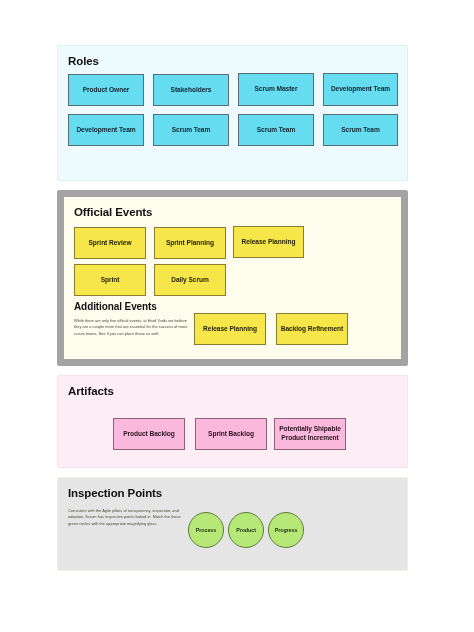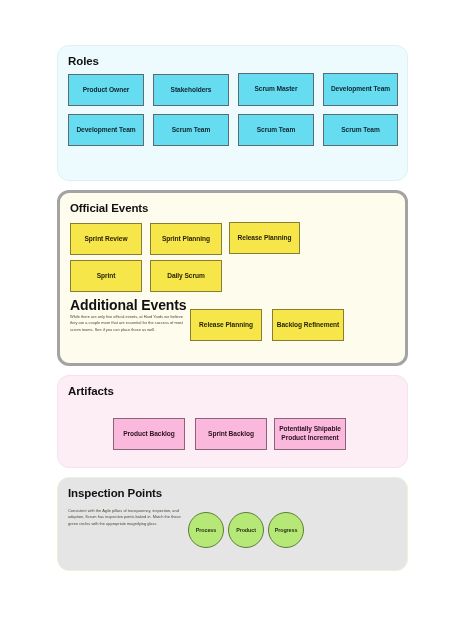--- a/index.html
+++ b/index.html
@@ -19,33 +19,33 @@
     position: absolute;
     left: 57px;
     top: 45px;
     width: 351px;
   }
 
   
   .panel {
     box-sizing: border-box;
     width: 351px;
-    border-radius: 12px;
+    border-radius: 2px;
     position: relative;
     padding-left: 48px;
   }
   .panel-roles {
     background: #eefbfe;
     border: 1px solid #d8f2f8;
     height: 136px;
     margin-bottom: 9px;
   }
   .panel-events {
     background: #fefcec;
-    border: 3px solid #a3a3a3;
+    border: 7px solid #a3a3a3;
     height: 176px;
     margin-bottom: 9px;
   }
   .panel-artifacts {
     background: #fdeef6;
     border: 1px solid #f8e0ee;
     height: 93px;
     margin-bottom: 9px;
   }
   .panel-inspection {
@@ -55,21 +55,21 @@
   }
 
   .panel-title {
     position: absolute;
     font-weight: bold;
     color: #111111;
     letter-spacing: -0.1px;
     white-space: nowrap;
   }
   .title-main { font-size: 11.5px; left: 10px; top: 9px; }
-  .title-sub  { font-size: 14px; left: 10px; top: 104px; }
+  .title-sub  { font-size: 10px; left: 10px; top: 104px; }
 
   
   .card {
     position: absolute;
     box-sizing: border-box;
     display: flex;
     align-items: center;
     justify-content: center;
     text-align: center;
     font-weight: bold;

